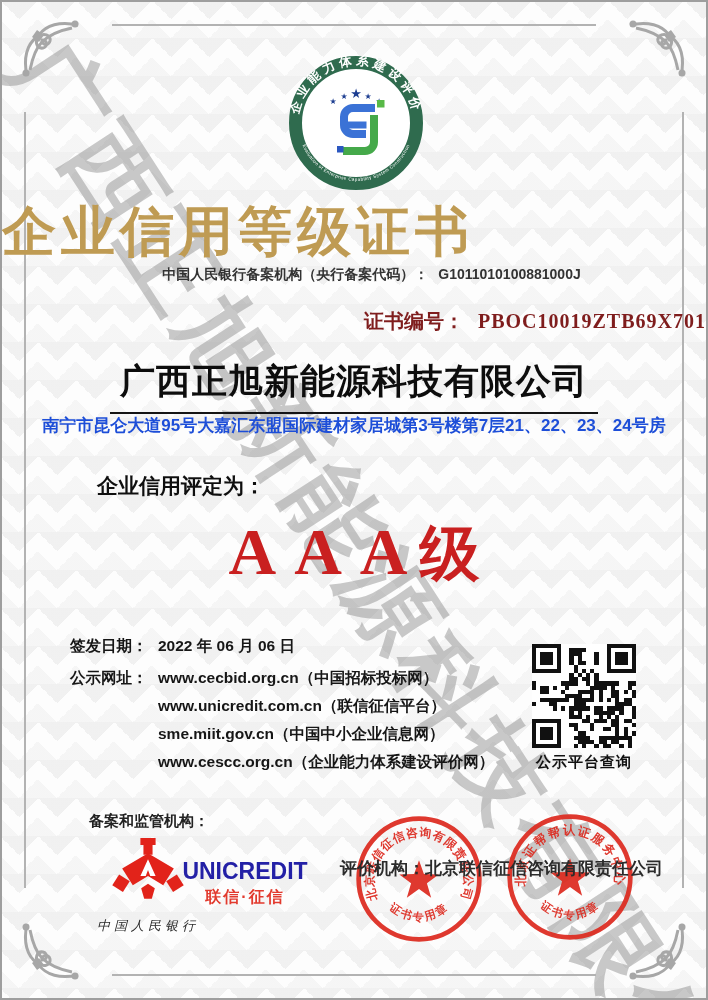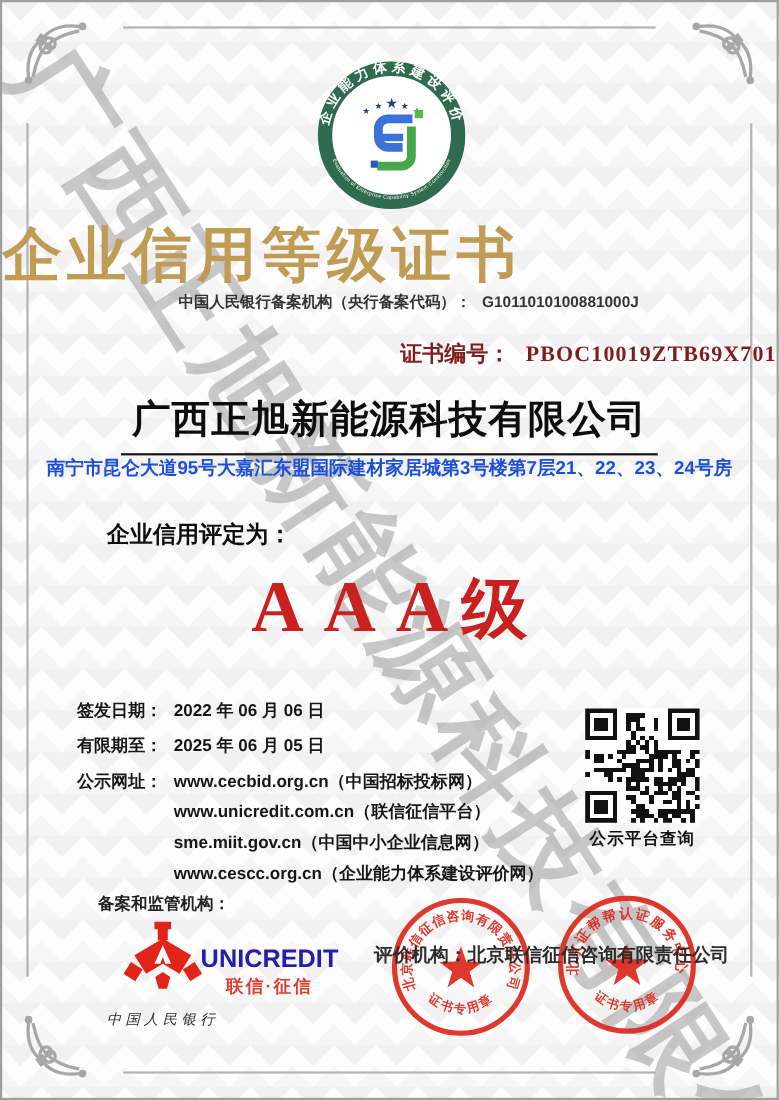--- a/index.html
+++ b/index.html
@@ -174,24 +174,20 @@
 
 <div class="abs rating-label">企业信用评定为：</div>
 <div class="abs rating">
   <span class="latin">AAA</span><span class="cn">级</span>
 </div>
 
 <div class="abs details">
   <div class="drow">
     <span class="lbl">签发日期：</span>
     <span>2022 年 06 月 06 日</span>
-  </div>
-  <div class="drow">
-    <span class="lbl">有限期至：</span>
-    <span>2025 年 06 月 05 日</span>
   </div>
   <div class="drow" style="margin-bottom:7px;">
     <span class="lbl">公示网址：</span>
     <span>www.cecbid.org.cn（中国招标投标网）</span>
   </div>
   <div class="urow indent">www.unicredit.com.cn（联信征信平台）</div>
   <div class="urow indent">sme.miit.gov.cn（中国中小企业信息网）</div>
   <div class="urow indent">www.cescc.org.cn（企业能力体系建设评价网）</div>
 </div>
 

